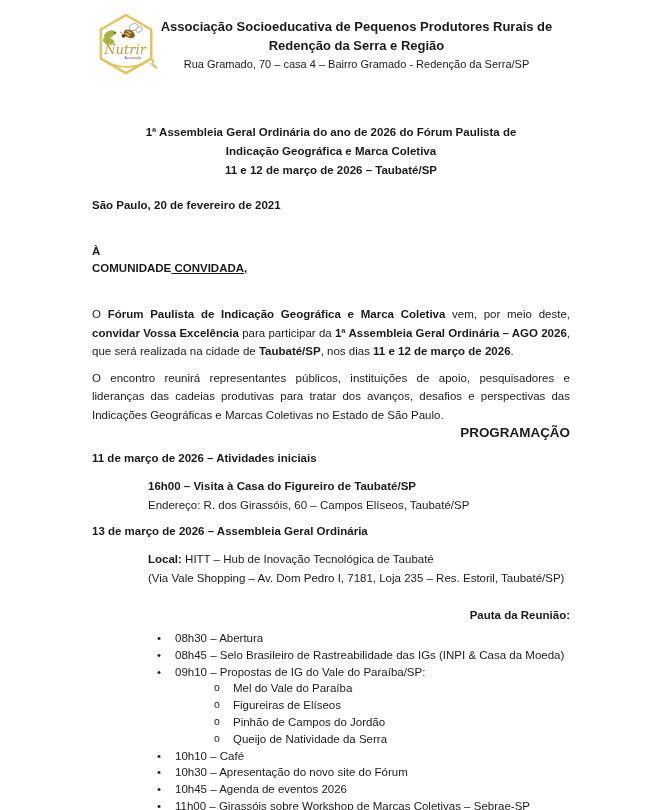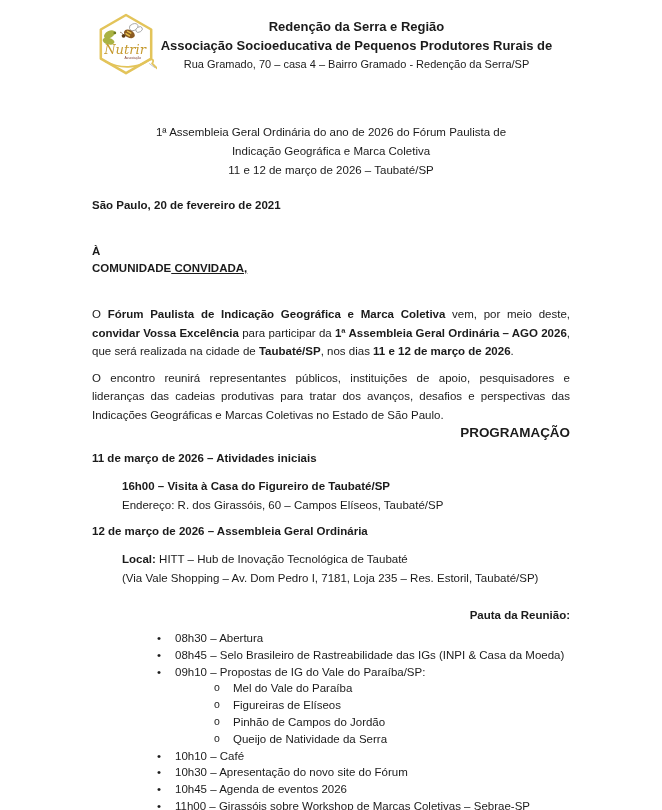--- a/index.html
+++ b/index.html
@@ -18,35 +18,35 @@
   .b { font-weight: bold; }
 
   
   .letterhead { display: flex; align-items: flex-start; margin-left: 3px; }
   .logo-wrap { width: 62px; height: 68px; flex: 0 0 auto; }
   .letterhead-text { flex: 1 1 auto; text-align: center; padding: 5px 14px 0 0; }
   .org-name { font-weight: bold; font-size: 13px; line-height: 19px; white-space: nowrap; }
   .org-address { font-size: 11px; line-height: 14px; margin-top: 2px; white-space: nowrap; }
 
   
-  .title-block { text-align: center; font-weight: normal; line-height: 19px; margin-top: 43px; }
+  .title-block { text-align: center; font-weight: bold; line-height: 19px; margin-top: 43px; }
 
   .date-line { font-weight: bold; margin-top: 19px; }
 
   .salutation { font-weight: bold; line-height: 17px; margin-top: 32px; }
   .u { text-decoration: underline; white-space: pre; }
 
   .par { text-align: justify; line-height: 18.5px; }
   .par-1 { margin-top: 28px; }
   .par-2 { margin-top: 8px; }
 
   .prog-heading { text-align: right; font-weight: bold; line-height: 18px; }
 
   .day-heading { font-weight: bold; margin-top: 9px; line-height: 15px; }
-  .indent { margin-left: 30px; line-height: 19px; margin-top: 11px; }
+  .indent { margin-left: 56px; line-height: 19px; margin-top: 11px; }
   .agenda-heading { font-weight: bold; margin-left: 41px; margin-top: 20px; line-height: 15px; text-align: right; }
 
   
   ul.agenda { list-style: none; margin: 7px 0 0 63px; }
   ul.agenda > li { position: relative; padding-left: 20px; line-height: 16.8px; }
   ul.agenda > li > .blt { position: absolute; left: 2px; top: 0; }
   ul.sub { list-style: none; margin-left: 38px; }
   ul.sub > li { position: relative; padding-left: 20px; line-height: 16.8px; }
   ul.sub > li > .blt { position: absolute; left: 1px; top: -1px; font-size: 10.5px; }
 </style>
@@ -80,22 +80,22 @@
         <text x="39" y="48.5" text-anchor="middle" font-family="Liberation Sans, sans-serif" font-size="3.4" fill="#7A3B2E">Associação</text>
 
         <g>
           <path d="M11,51 C26,59 44,58 55,50 C59,47.5 61.5,49.5 59,53 L64,58" fill="none" stroke="#E3C45A" stroke-width="1.8" stroke-linecap="round"></path>
           <path d="M56,53 L62,57.5" stroke="#b9b9b9" stroke-width="0.9"></path>
         </g>
       </svg>
     </div>
     <div class="letterhead-text">
       <div class="org-name">
+        <div>Associação Socioeducativa de Pequenos Produtores Rurais de</div>
         <div>Redenção da Serra e Região</div>
-        <div>Associação Socioeducativa de Pequenos Produtores Rurais de</div>
       </div>
       <div class="org-address">Rua Gramado, 70 – casa 4 – Bairro Gramado - Redenção da Serra/SP</div>
     </div>
   </header>
 
   <section class="title-block">
     <div>1ª Assembleia Geral Ordinária do ano de 2026 do Fórum Paulista de</div>
     <div>Indicação Geográfica e Marca Coletiva</div>
     <div>11 e 12 de março de 2026 – Taubaté/SP</div>
   </section>
@@ -112,21 +112,21 @@
   <p class="par par-2">O encontro reunirá representantes públicos, instituições de apoio, pesquisadores e lideranças das cadeias produtivas para tratar dos avanços, desafios e perspectivas das Indicações Geográficas e Marcas Coletivas no Estado de São Paulo.</p>
 
   <h3 class="prog-heading">PROGRAMAÇÃO</h3>
 
   <p class="day-heading">11 de março de 2026 – Atividades iniciais</p>
   <div class="indent">
     <div class="b">16h00 – Visita à Casa do Figureiro de Taubaté/SP</div>
     <div>Endereço: R. dos Girassóis, 60 – Campos Elíseos, Taubaté/SP</div>
   </div>
 
-  <p class="day-heading">12 de março de 2026 – Assembleia Geral Ordinária</p>
+  <p class="day-heading">13 de março de 2026 – Assembleia Geral Ordinária</p>
   <div class="indent">
     <div><span class="b">Local:</span><span style="white-space:pre-wrap;"> HITT – Hub de Inovação Tecnológica de Taubaté</span></div>
     <div>(Via Vale Shopping – Av. Dom Pedro I, 7181, Loja 235 – Res. Estoril, Taubaté/SP)</div>
   </div>
 
   <p class="agenda-heading">Pauta da Reunião:</p>
 
   <ul class="agenda">
     <li><span class="blt">•</span><span>08h30 – Abertura</span></li>
     <li><span class="blt">•</span><span>08h45 – Selo Brasileiro de Rastreabilidade das IGs (INPI &amp; Casa da Moeda)</span></li>

